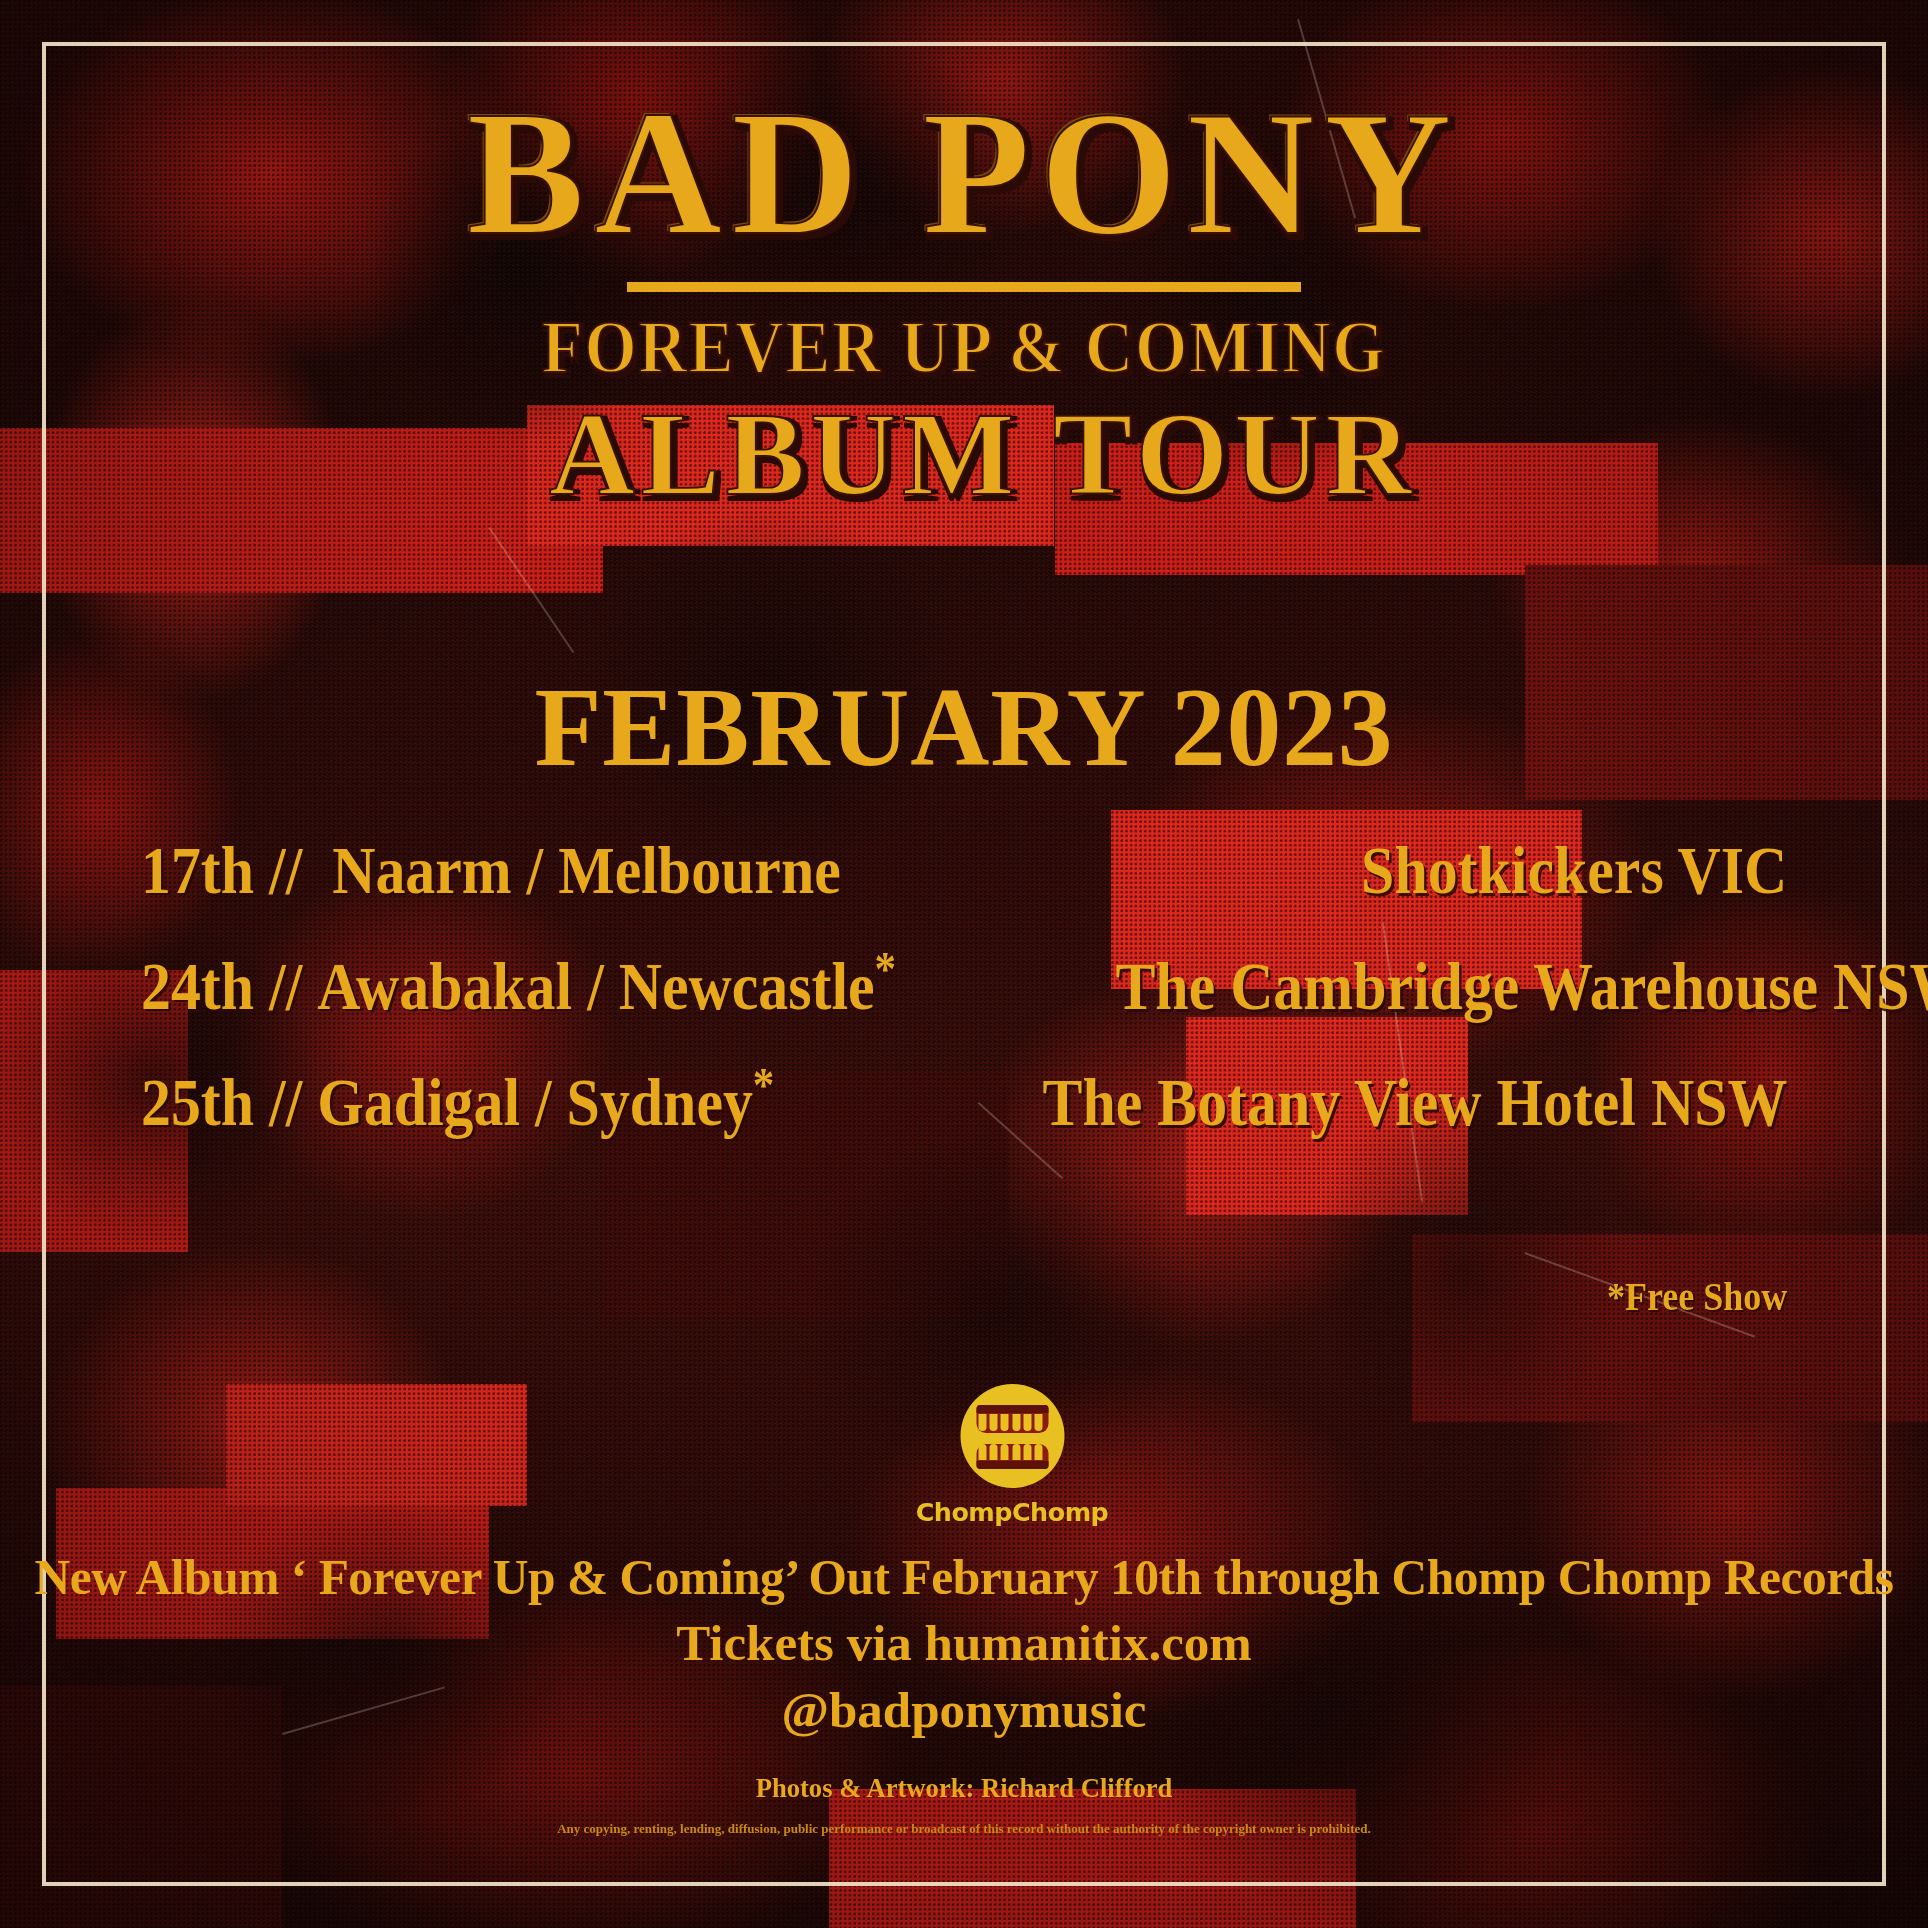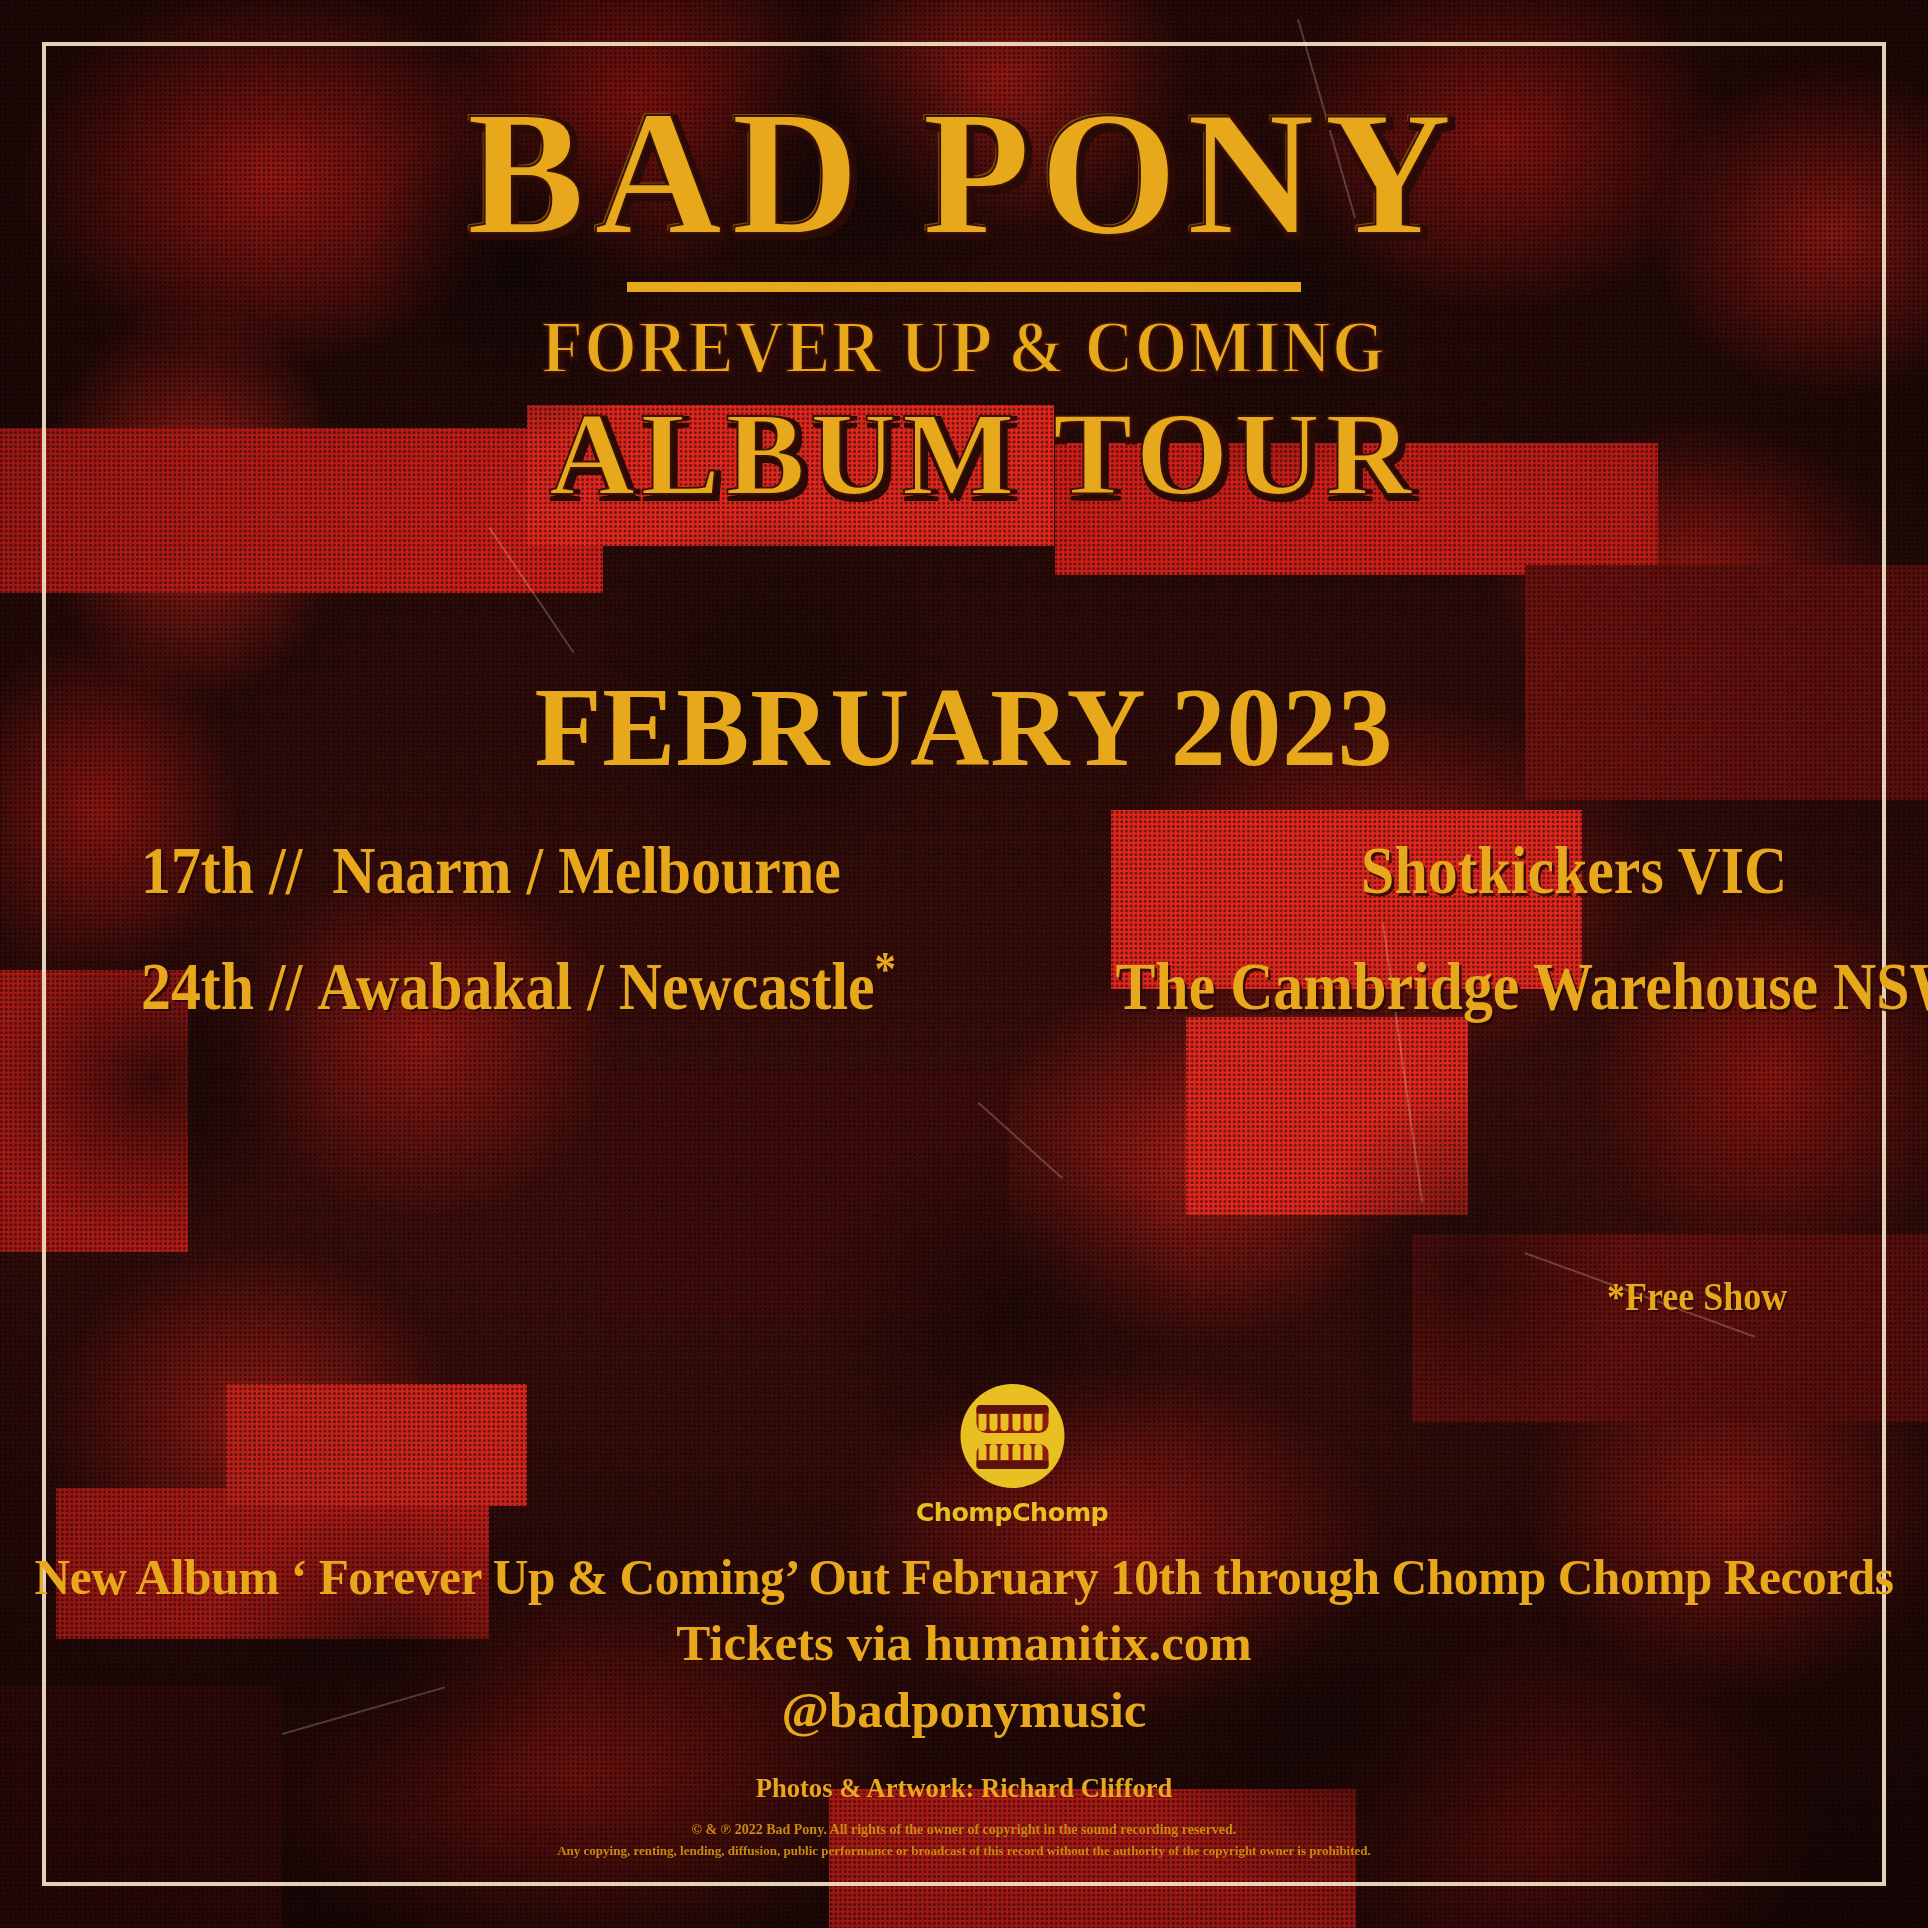--- a/index.html
+++ b/index.html
@@ -298,20 +298,24 @@
       <div class="date-row">
         <div class="date-left"><span>17th</span>&nbsp;<span>//</span>&nbsp;&nbsp;<span>Naarm / Melbourne</span><span class="star"></span></div>
         <div class="date-right">Shotkickers VIC</div>
       </div>
 
       <div class="date-row">
         <div class="date-left"><span>24th</span>&nbsp;<span>//</span>&nbsp;<span>Awabakal / Newcastle</span><span class="star">*</span></div>
         <div class="date-right">The Cambridge Warehouse NSW</div>
       </div>
 
+      <div class="date-row">
+        <div class="date-left"><span>25th</span>&nbsp;<span>//</span>&nbsp;<span>Gadigal / Sydney</span><span class="star">*</span></div>
+        <div class="date-right">The Botany View Hotel NSW</div>
+      </div>
 
 
     </div>
 
     <div id="free-show">*Free Show</div>
 
     <div id="logo">
       <div id="logo-circle">
         <div class="teeth-top"></div>
         <div class="gumline gum-t"></div>
@@ -335,19 +339,18 @@
 
     <div class="ctr" id="info">
       <div class="l1">New Album ‘ Forever Up &amp; Coming’ Out February 10th through Chomp Chomp Records</div>
       <div class="l2">Tickets via humanitix.com</div>
       <div class="l3">@badponymusic</div>
     </div>
 
     <div class="ctr" id="credit">Photos &amp; Artwork: Richard Clifford</div>
 
     <div class="ctr" id="legal">
-      <div class="lg1">© &amp; ℗ 2022 Bad Pony. All rights of the owner of copyright in the sound recording reserved.</div>
       <div class="lg2">Any copying, renting, lending, diffusion, public performance or broadcast of this record without the authority of the copyright owner is prohibited.</div>
     </div>
 
   </div>
 </div>
 
 
 </body></html>

